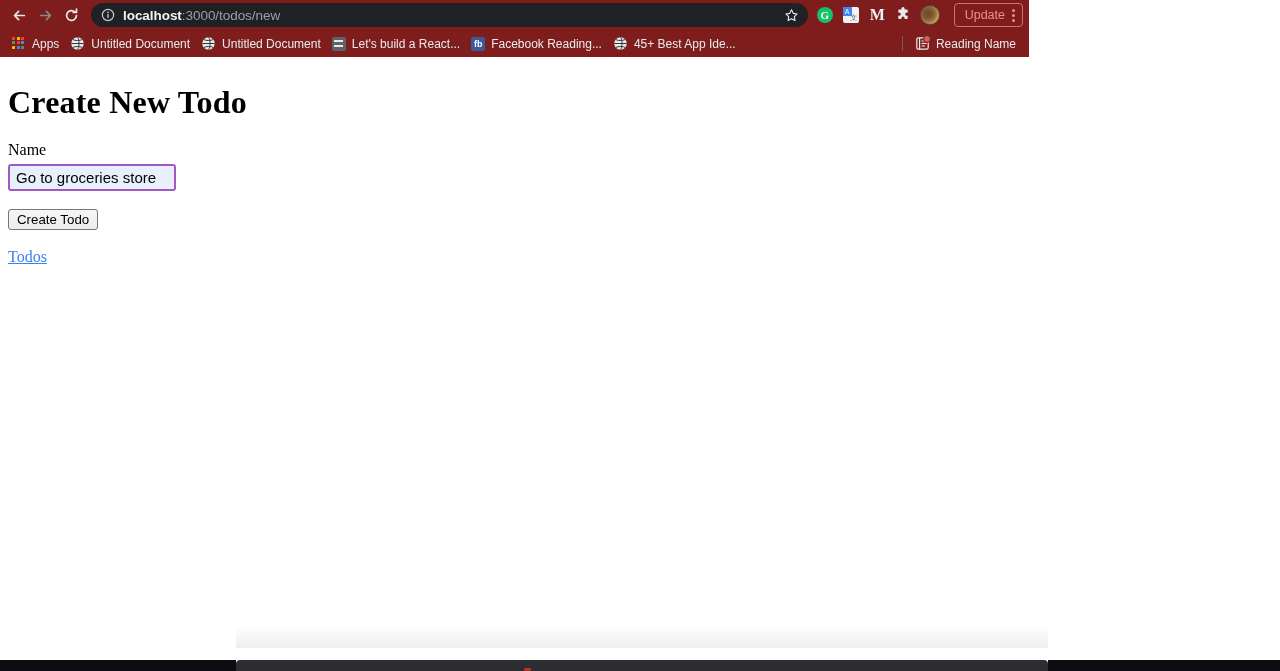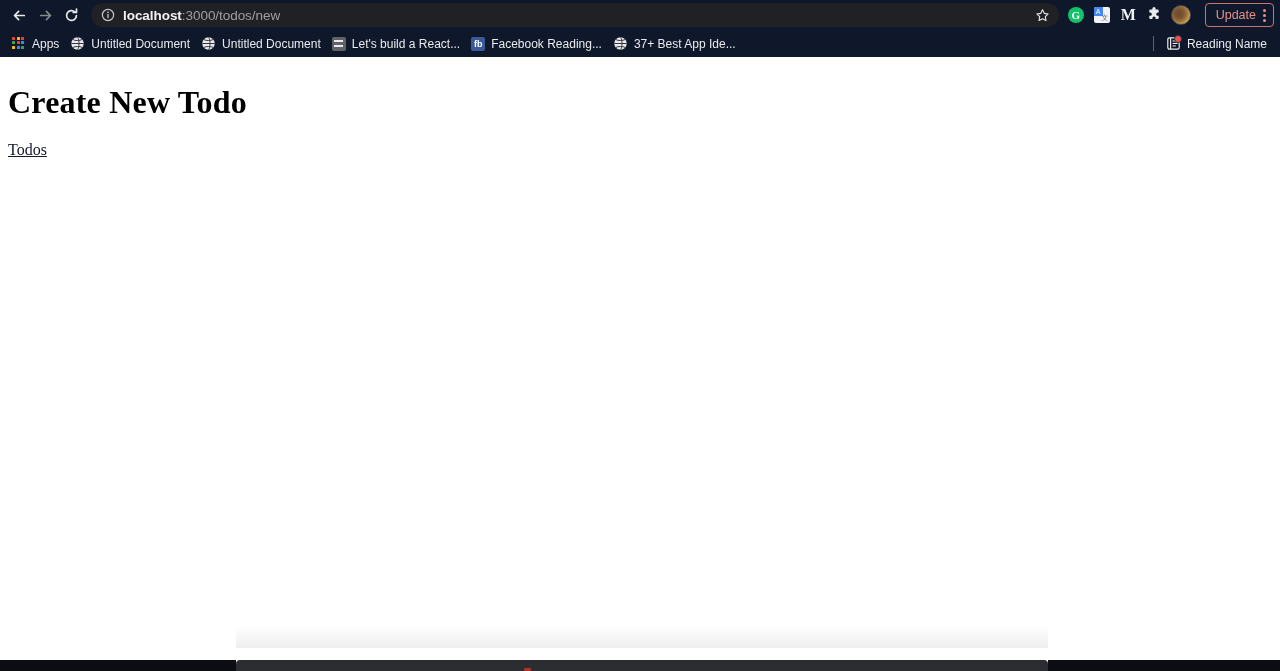--- a/index.html
+++ b/index.html
@@ -10,22 +10,22 @@
   body {
     width: 1280px;
     height: 671px;
     overflow: hidden;
     font-family: "Liberation Sans", sans-serif;
     position: relative;
   }
 
   
   .browser-chrome {
-    background: #0f172a;
-    width: 1280px;
+    background: #7f1d1d;
+    width: 1029px;
     user-select: none;
   }
 
   
   .toolbar {
     height: 30px;
     display: flex;
     align-items: center;
     padding: 0 6px;
     box-sizing: border-box;
@@ -300,21 +300,21 @@
     border: 1px solid #767676;
     border-radius: 3px;
     padding: 2px 8px;
     margin: 0 0 18px 0;
     display: block;
     line-height: 15px;
   }
   a.todos-link {
     font-family: "Liberation Serif", serif;
     font-size: 16px;
-    color: #0f172a;
+    color: #3b82f6;
     text-decoration: underline;
     display: inline-block;
   }
 
   
   .os-strip {
     position: absolute;
     left: 0;
     bottom: 0;
     width: 1280px;
@@ -483,21 +483,21 @@
       <span class="bm-label">Facebook Reading...</span>
     </div>
 
     <div class="bm">
       <span class="bm-globe">
         <svg width="15" height="15" viewBox="0 0 15 15">
           <circle cx="7.5" cy="7.5" r="6.2" fill="#e8eaed"></circle>
           <path d="M7.5 1.3c2 2 2 10.4 0 12.4M1.3 7.5h12.4M3 3.6c1.5 1.2 7 1.2 9 0M3 11.4c2-1.2 7.5-1.2 9 0" stroke="#35363a" stroke-width="1" fill="none"></path>
         </svg>
       </span>
-      <span class="bm-label">37+ Best App Ide...</span>
+      <span class="bm-label">45+ Best App Ide...</span>
     </div>
 
     <div class="bm-spacer"></div>
     <div class="bm-divider"></div>
 
     <div class="bm">
       <span class="reading-icon">
         <svg width="15" height="15" viewBox="0 0 15 15">
           <rect x="1.8" y="1.8" width="11.4" height="11.4" rx="1.6" fill="none" stroke="#e8eaed" stroke-width="1.2"></rect>
           <rect x="4" y="1.8" width="1.2" height="11.4" fill="#e8eaed"></rect>
@@ -510,20 +510,25 @@
       <span class="bm-label">Reading Name</span>
     </div>
 
   </div>
 </div>
 
 <div class="page">
 
   <h1 class="page-title">Create New Todo</h1>
 
+  <form>
+    <label class="field-label">Name</label>
+    <input class="name-input" type="text" value="Go to groceries store" style="">
+    <button type="button" class="create-btn">Create Todo</button>
+  </form>
 
   <a href="#" class="todos-link">Todos</a>
 
   <div class="page-fade"></div>
 </div>
 
 <div class="os-strip">
   <div class="left-dark"></div>
   <div class="center-dark"></div>
   <div class="right-dark"></div>

